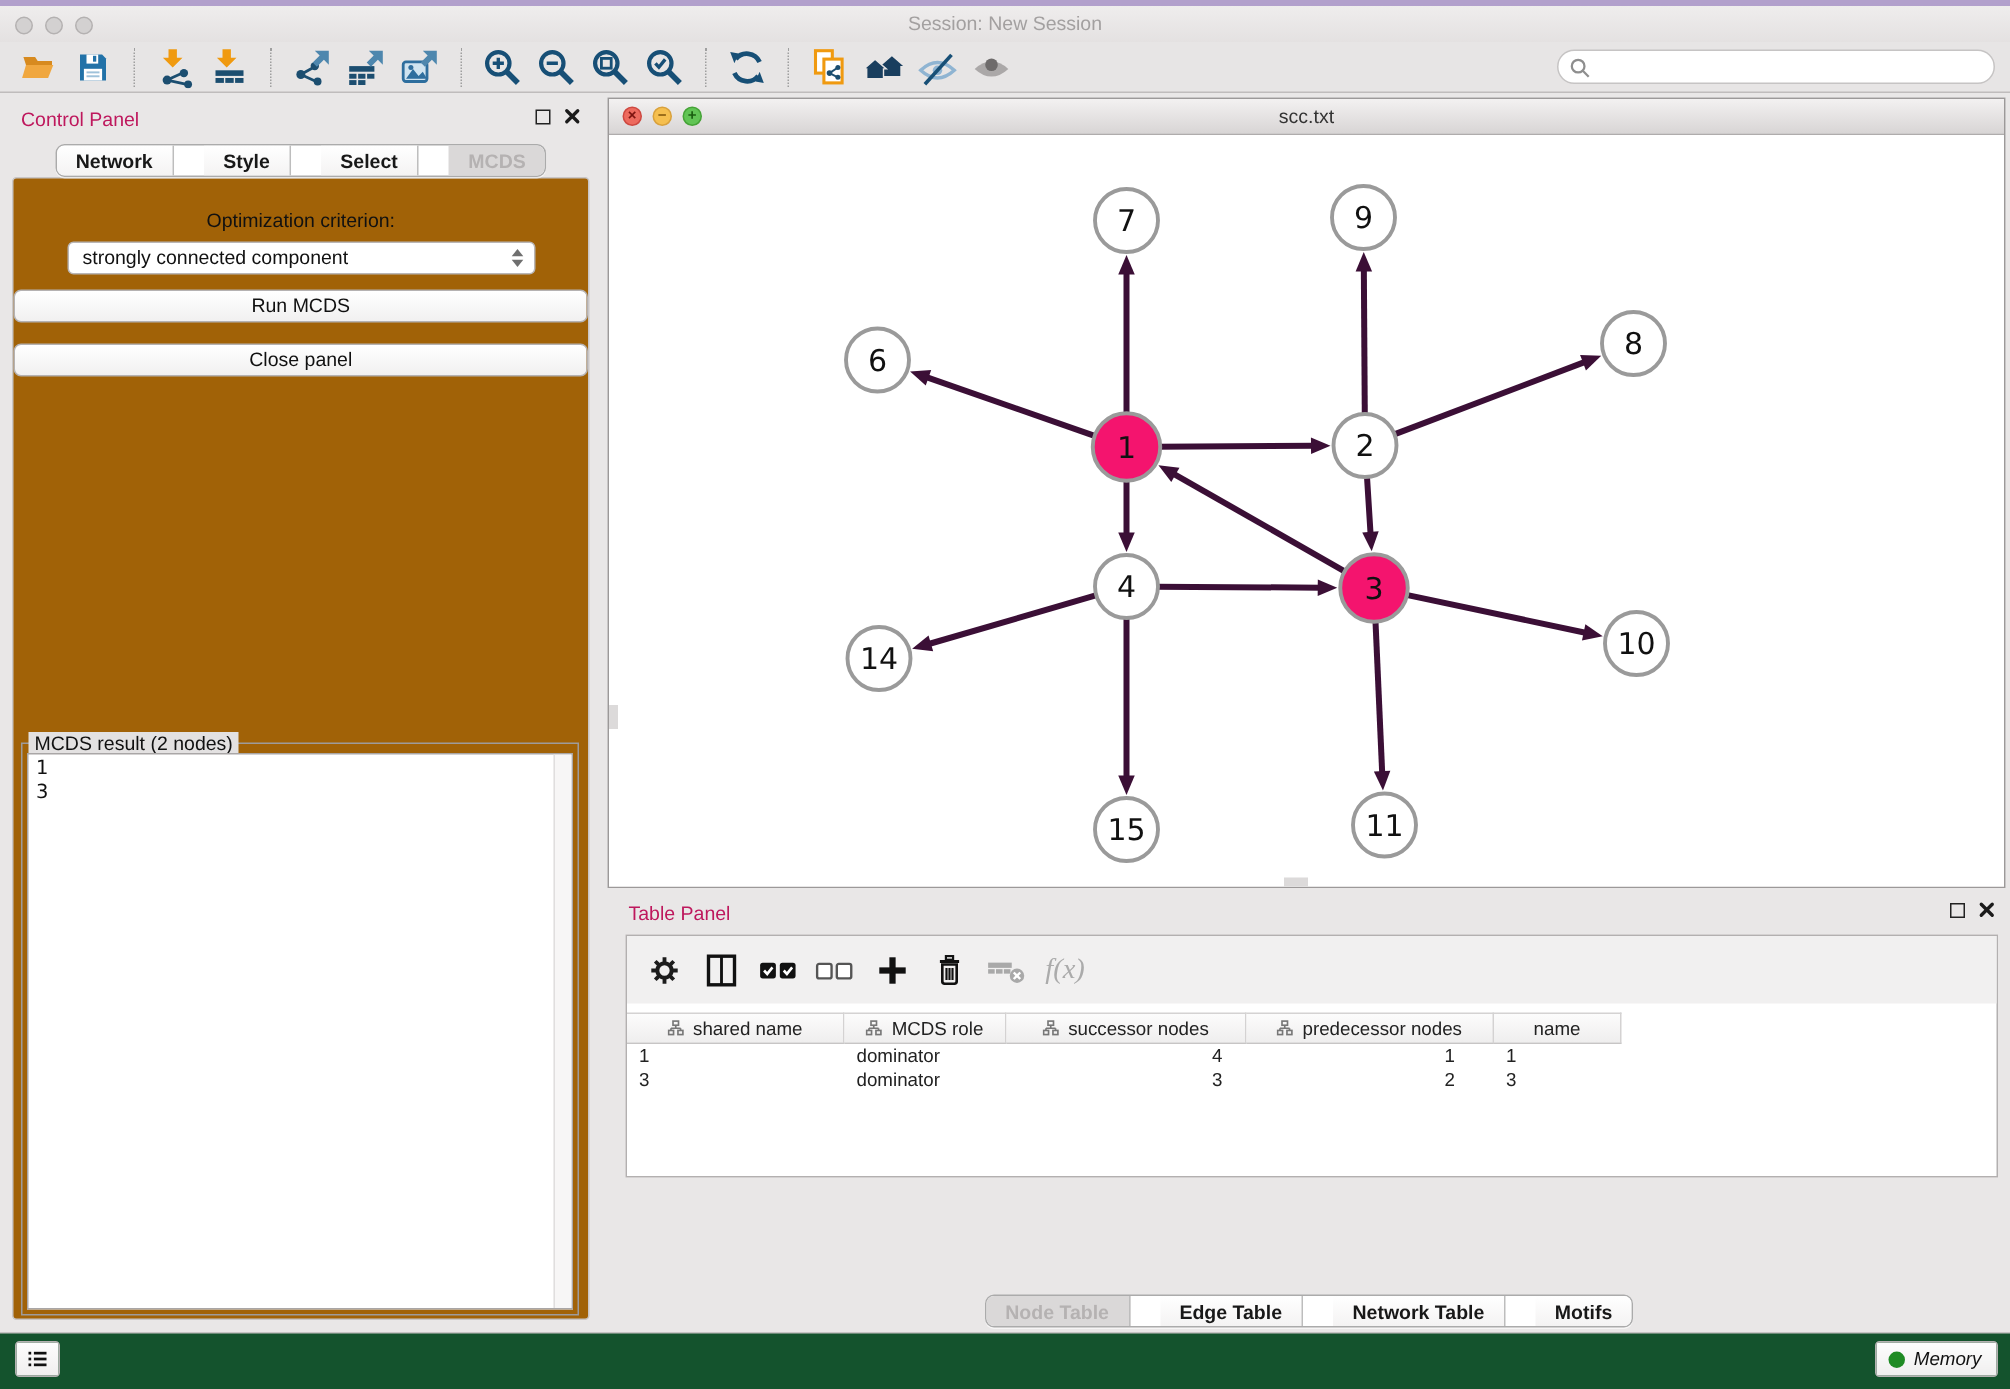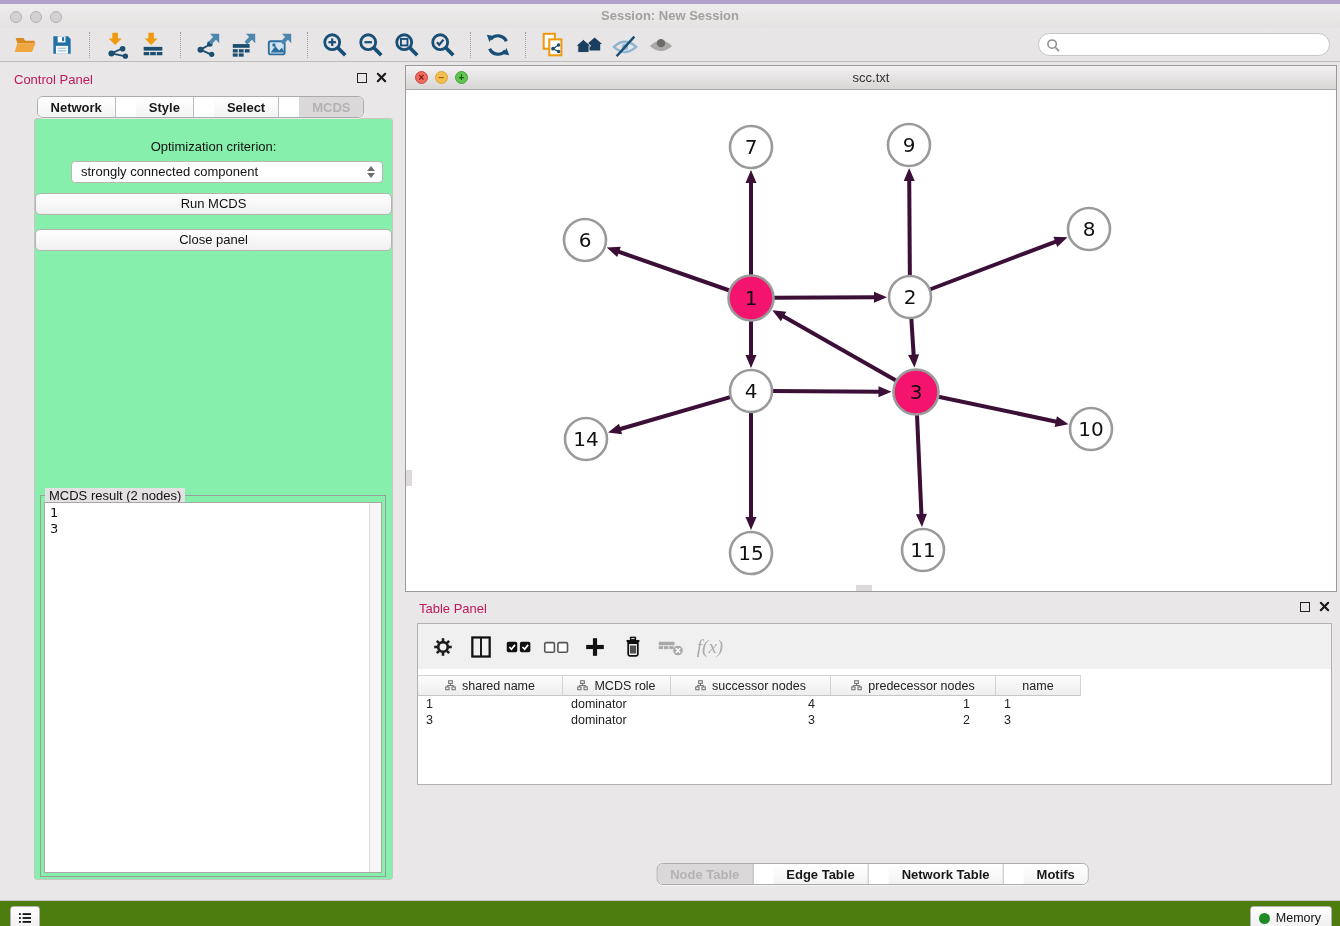--- a/index.html
+++ b/index.html
@@ -3,21 +3,21 @@
 <meta charset="utf-8">
 <style>
   * { margin:0; padding:0; box-sizing:border-box; }
   html,body { width:1340px; height:926px; }
   body { font-family:"Liberation Sans", sans-serif; background:#E9E7E7; overflow:hidden; }
   .app { position:relative; width:1340px; height:926px; background:#E9E7E7; }
 
   
   .desktop-strip { position:absolute; left:0; top:0; width:100%; height:4px; background:#B2A0CC; }
   .titlebar { position:absolute; left:0; top:4px; width:100%; height:40px;
-    background:linear-gradient(#EFEDED,#DDDADA); border-bottom:1px solid #C2BFBF;font-weight:bold; }
+    background:linear-gradient(#EFEDED,#DDDADA); border-bottom:1px solid #C2BFBF; }
   .titlebar .title { position:absolute; left:0; right:0; top:4px; text-align:center;
     font-size:13px; color:#A3A0A0; }
   .tl-dot { position:absolute; top:7px; width:12px; height:12px; border-radius:50%;
     background:#D3D1D1; border:1px solid #B4B1B1; }
 
   
   .toolbar { position:absolute; left:0; top:28px; width:100%; height:34px;
     background:#E7E5E5; border-bottom:1px solid #BFBCBC; display:flex; align-items:center; padding:0 8px; }
   .tbi { width:36px; height:30px; display:flex; align-items:center; justify-content:center; flex:0 0 auto; }
   .tbi svg { display:block; }
@@ -42,21 +42,21 @@
     background:linear-gradient(#FFFFFF,#F4F3F3); border-right:1px solid #BDBDBD;
     line-height:17px; white-space:nowrap; cursor:default; }
   .seg:last-child { border-right:none; }
   .seg.sel { background:#DAD8D8; color:#B5B2B2; }
 
   
   .control-panel { position:absolute; left:6px; top:66px; width:389px; height:814px; }
   .cp-title { position:absolute; left:8px; top:6px; }
   .cp-tabs { position:absolute; top:30px; left:50%; transform:translateX(-50%); z-index:2; }
   .cp-content { position:absolute; top:52px; left:2px; right:2px; bottom:0;
-    background:#86efac; border:1px solid #C9C6C6; border-radius:3px;margin-left:26px; }
+    background:#a16207; border:1px solid #C9C6C6; border-radius:3px; }
   .opt-label { position:absolute; top:20px; left:0; right:0; text-align:center; font-size:13px; color:#111; }
   .combo { position:absolute; top:42px; left:36px; width:312px; height:22px; background:#fff;
     border:1px solid #B9B6B6; border-radius:4px; font-size:13px; color:#111;
     line-height:20px; padding-left:9px; }
   .combo .stepper { position:absolute; right:7px; top:4px; display:flex; flex-direction:column; gap:2px; }
   .btn-row { position:absolute; top:74px; left:0; right:0; display:flex; justify-content:center; gap:14px;flex-direction:column; }
   .aq-btn { height:22px; padding:0 16px; background:linear-gradient(#FFFFFF,#F1F0F0);
     border:1px solid #B5B2B2; border-radius:5px; font-size:13px; color:#111; line-height:20px; }
   .result-group { position:absolute; left:5px; right:6px; top:376px; bottom:2px;
     border:1px solid #9E9B9B; }
@@ -95,22 +95,22 @@
   .tbl { position:absolute; left:0; top:51px; right:0; }
   .tbl-head { display:flex; height:21px; }
   .th { display:flex; align-items:center; justify-content:center; gap:6px; font-size:12.5px; color:#222;
     background:linear-gradient(#FCFCFC,#EFEEEE); border-right:1px solid #D4D2D2; border-top:1px solid #D4D2D2;
     border-bottom:1px solid #C7C5C5; overflow:hidden; white-space:nowrap; }
   .tbl-row { display:flex; height:16px; }
   .td { font-size:12.5px; color:#222; line-height:16px; white-space:nowrap; overflow:hidden; }
   .tp-tabs { position:absolute; left:50%; transform:translateX(-50%); top:268px; }
 
   
-  .statusbar { position:absolute; left:0; bottom:0; width:100%; height:26px; background:#4d7c0f;
-    border-top:1px solid #C6C3C3; }
+  .statusbar { position:absolute; left:0; bottom:0; width:100%; height:38px; background:#14532d;
+    border-top:1px solid #C6C3C3;font-style:italic; }
   .status-list-btn { position:absolute; left:10px; top:5px; width:30px; height:24px;
     background:linear-gradient(#FDFDFD,#F0EFEF); border:1px solid #B5B2B2; border-radius:3px;
     display:flex; align-items:center; justify-content:center; }
   .memory-btn { position:absolute; right:8px; top:5px; height:24px; padding:0 10px 0 8px;
     background:linear-gradient(#FDFDFD,#F0EFEF); border:1px solid #B5B2B2; border-radius:3px;
     display:flex; align-items:center; gap:6px; font-size:12.5px; color:#111; }
   .mem-dot { width:11px; height:11px; border-radius:50%; background:#1F8B24; }
 </style>
 </head>
 <body>

